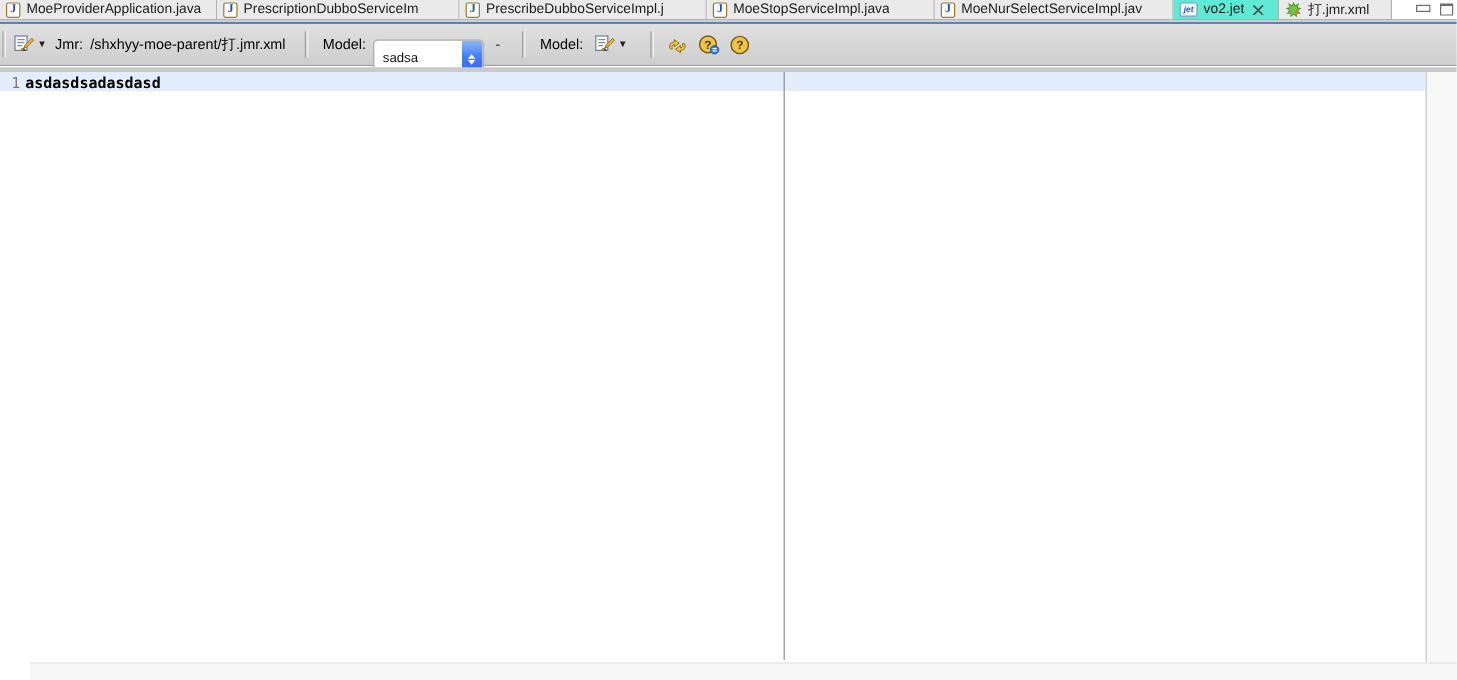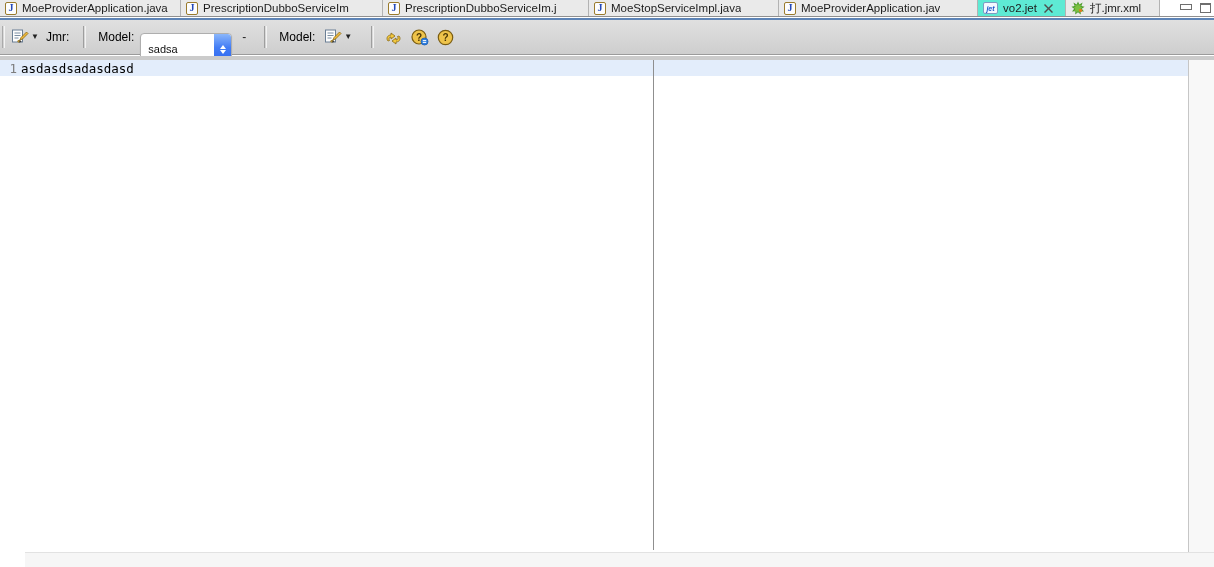--- a/index.html
+++ b/index.html
@@ -66,21 +66,21 @@
 
   .icongrp { display:flex; align-items:center; gap:8px; margin-left:2px; }
 
   
   .editor-strip { position:absolute; top:56px; left:0; right:0; height:4px; background:#cbcbcb; }
   .editor { position:absolute; top:60px; left:0; right:0; bottom:15px; background:#fff;
             font-family:"DejaVu Sans Mono", monospace; }
   .current-line { position:absolute; top:0; left:0; right:26px; height:16px; }
   .codeline { position:absolute; top:0; left:0; height:16px; display:flex; align-items:center; }
   .gutter-num { width:21px; text-align:right; color:#7d7d7d; font-size:12.5px; padding-right:4px; }
-  .codetext { color:#000; font-size:12.5px; font-weight:400; letter-spacing:0; }
+  .codetext { color:#000; font-size:12.5px; font-weight:700; letter-spacing:0; }
   .sash { position:absolute; top:0; bottom:2px; left:653px; width:1px; background:#8f8f8f; }
   .overview-ruler { position:absolute; top:0; right:0; bottom:0; width:26px;
                     background:#f8f8f8; border-left:1px solid #c6c6c6; }
 
   
   .bottombar { position:absolute; bottom:0; left:25px; right:0; height:15px;
                background:#f6f6f6; border-top:1px solid #e2e2e2; }
 
   svg { display:block; }
 </style>
@@ -96,31 +96,31 @@
       <span class="tlabel">MoeProviderApplication.java</span>
     </div>
 
     <div class="tab" style="width:202px">
       <span class="jicon">J</span>
       <span class="tlabel">PrescriptionDubboServiceIm</span>
     </div>
 
     <div class="tab" style="width:206px">
       <span class="jicon">J</span>
-      <span class="tlabel">PrescriptionDubboServiceIm.j</span>
+      <span class="tlabel">PrescribeDubboServiceImpl.j</span>
     </div>
 
     <div class="tab" style="width:190px">
       <span class="jicon">J</span>
       <span class="tlabel">MoeStopServiceImpl.java</span>
     </div>
 
     <div class="tab" style="width:199px">
       <span class="jicon">J</span>
-      <span class="tlabel">MoeProviderApplication.jav</span>
+      <span class="tlabel">MoeNurSelectServiceImpl.jav</span>
     </div>
 
     <div class="tab active" style="width:88px">
       <span class="jeticon">jet</span>
       <span class="tlabel">vo2.jet</span>
       <span class="closebox">
         <svg width="9" height="9" viewBox="0 0 9 9">
           <path d="M1 0 L4.5 3.5 L8 0 L9 1 L5.5 4.5 L9 8 L8 9 L4.5 5.5 L1 9 L0 8 L3.5 4.5 L0 1 Z" fill="#4d4d4d"></path>
         </svg>
       </span>
@@ -158,20 +158,21 @@
           <line x1="3.5" y1="6.5" x2="9.5" y2="6.5" stroke="#7b8ea3" stroke-width="1"></line>
           <line x1="3.5" y1="9" x2="7.5" y2="9" stroke="#7b8ea3" stroke-width="1"></line>
           <polygon points="8,13.5 10,8.5 15.5,3 17,4.5 11.5,10 6.5,12" fill="#f0b93c" stroke="#8a6a14" stroke-width="0.8"></polygon>
           <polygon points="8,13.5 9,11.2 10.8,13 " fill="#3b3b3b"></polygon>
         </svg>
       </span>
       <span class="caret">▼</span>
     </span>
 
     <span class="tlabel-static">Jmr:</span>
+    <span class="pathtxt">/shxhyy-moe-parent/打.jmr.xml</span>
 
     <span class="tsep"></span>
 
     <span class="tlabel-static">Model:</span>
 
     <span class="mac-select" style="width:92px">
       <span class="txt">sadsa</span>
       <span class="cap">
         <span class="chev-up"></span>
           <span class="chev-dn"></span>

